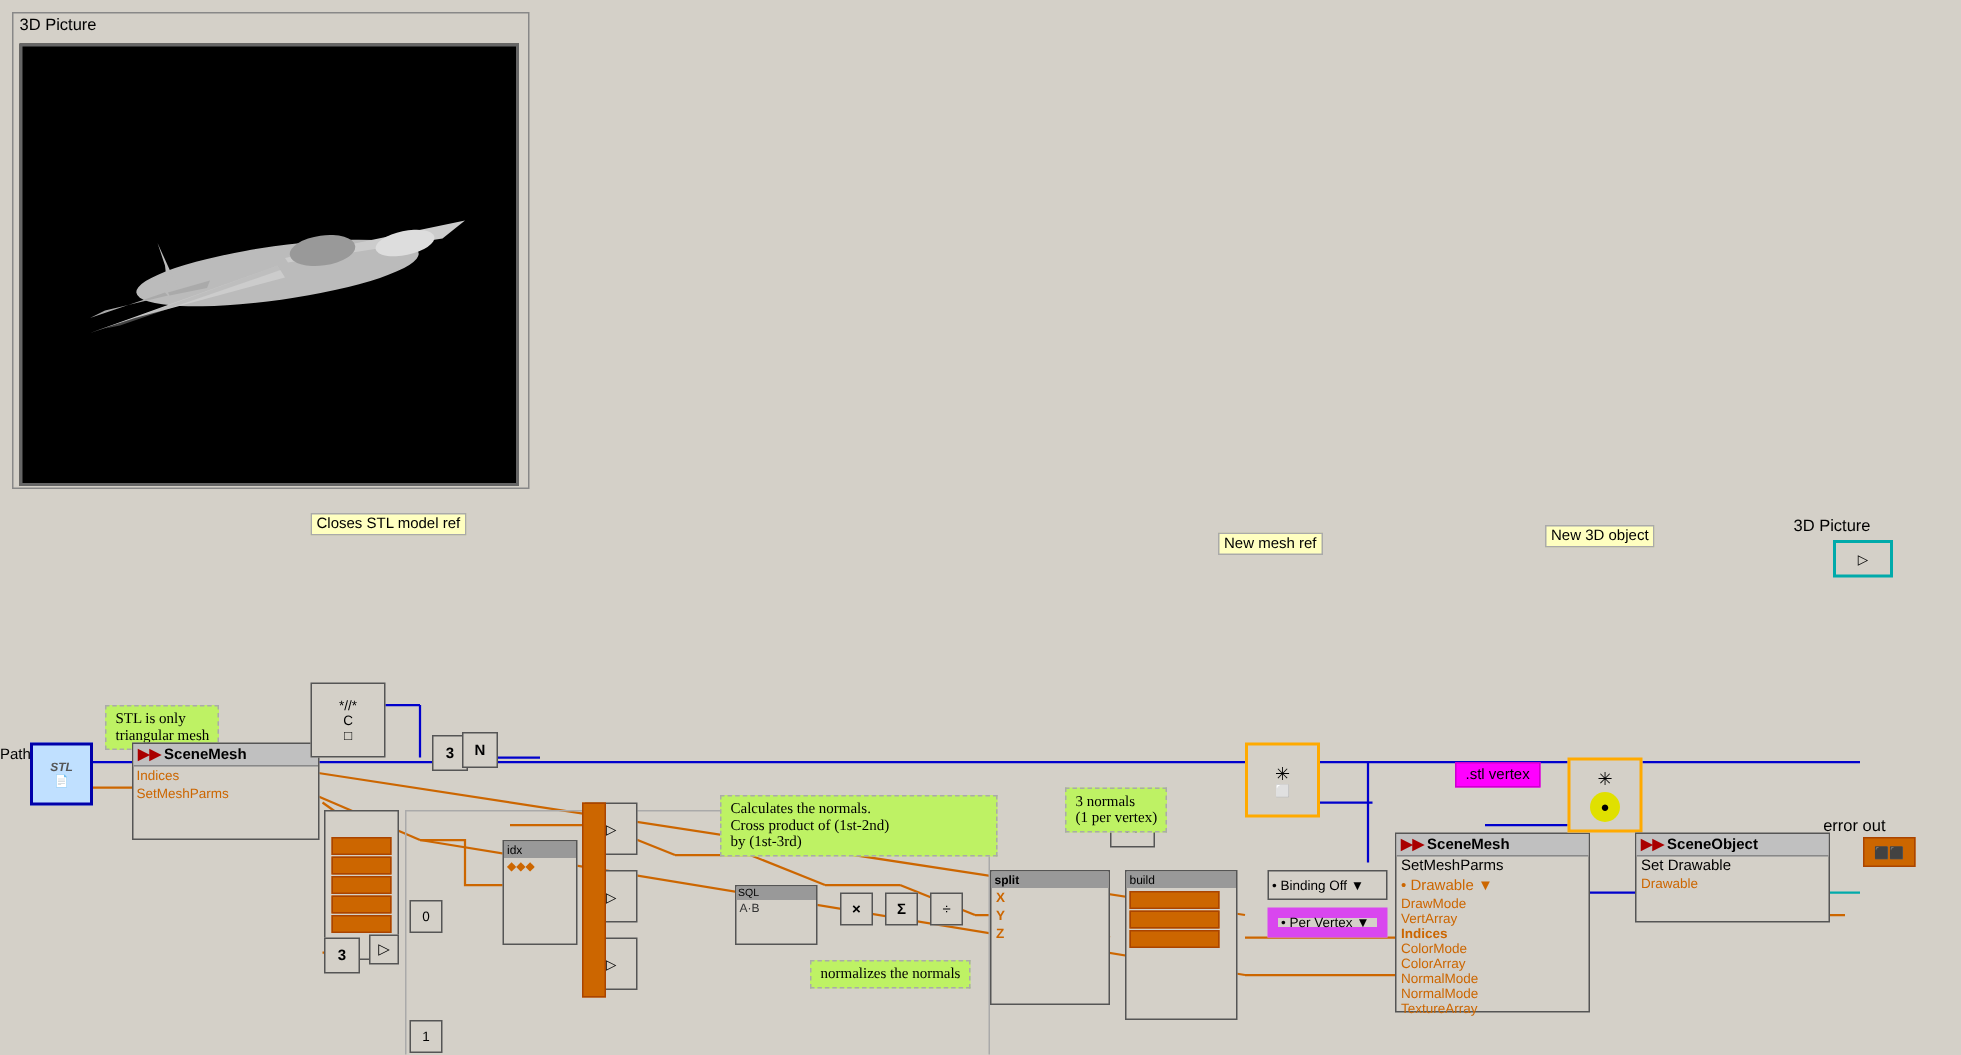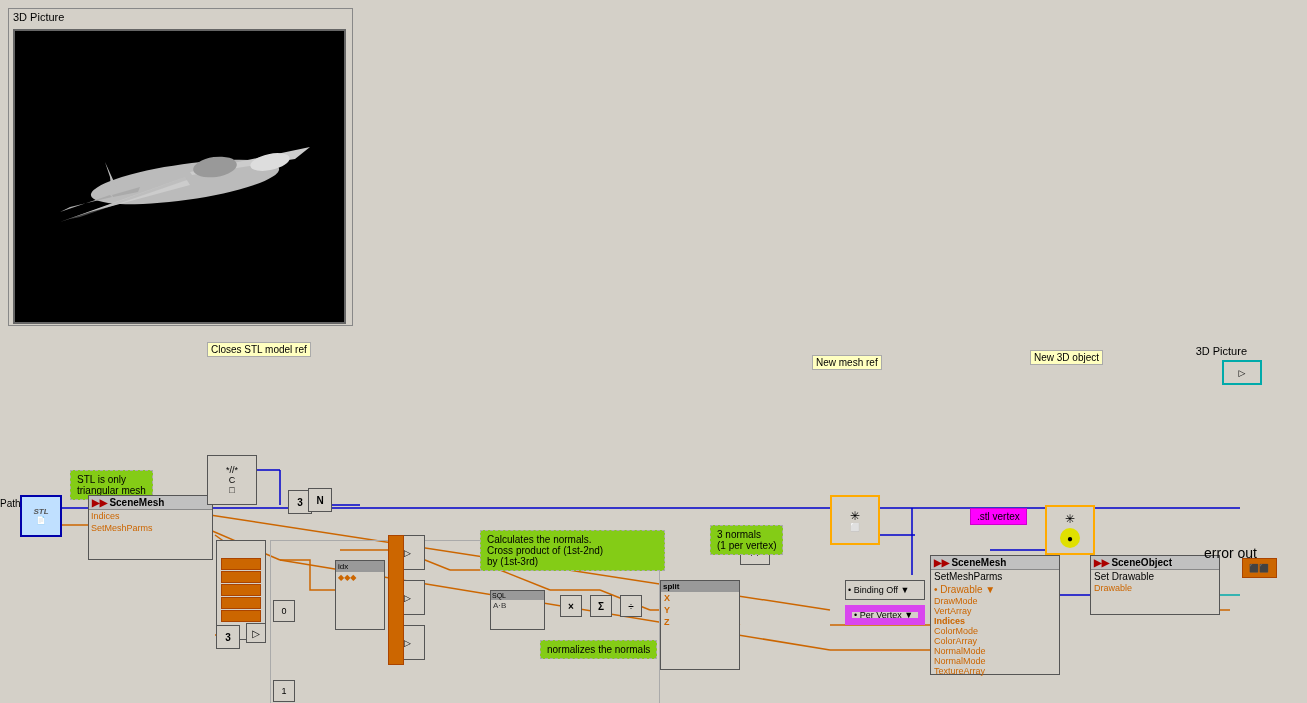--- a/index.html
+++ b/index.html
@@ -61,24 +61,25 @@
       background: #ffffc0;
       border: 1px solid #aaa;
       padding: 1px 3px;
       font-size: 10px;
       white-space: nowrap;
     }
 
     
     .comment-box {
       position: absolute;
-      background: #84cc16;
+      background: #bef264;
       border: 1px dashed #aaa;
       padding: 3px 6px;
       font-size: 10px;
+      font-family: Liberation Serif, serif;
     }
 
     
     .wires-svg {
       position: absolute;
       top: 0;
       left: 0;
       width: 1307px;
       height: 363px;
       pointer-events: none;
@@ -278,20 +279,28 @@
   <div style="position:absolute; left:590px; top:255px; width:22px; height:22px; background:#d4d0c8; border:1px solid #555; display:flex; align-items:center; justify-content:center; font-size:10px; font-weight:bold;">Σ</div>
   <div style="position:absolute; left:620px; top:255px; width:22px; height:22px; background:#d4d0c8; border:1px solid #555; display:flex; align-items:center; justify-content:center; font-size:10px;">÷</div>
 
   <div style="position:absolute; left:660px; top:240px; width:80px; height:90px; background:#d4d0c8; border:1px solid #555;font-weight:bold;">
     <div style="background:#999; font-size:8px; padding:1px 2px;">split</div>
     <div style="font-size:9px; padding:1px 3px; color:#cc6600;">X</div>
     <div style="font-size:9px; padding:1px 3px; color:#cc6600;">Y</div>
     <div style="font-size:9px; padding:1px 3px; color:#cc6600;">Z</div>
   </div>
 
+  <div style="position:absolute; left:750px; top:240px; width:75px; height:100px; background:#d4d0c8; border:1px solid #555;">
+    <div style="background:#999; font-size:8px; padding:1px 2px;">build</div>
+    <div style="display:flex; flex-direction:column; gap:1px; padding:2px;">
+      <div style="width:60px; height:12px; background:#cc6600; border:1px solid #aa4400;"></div>
+      <div style="width:60px; height:12px; background:#cc6600; border:1px solid #aa4400;"></div>
+      <div style="width:60px; height:12px; background:#cc6600; border:1px solid #aa4400;"></div>
+    </div>
+  </div>
 
   <div style="position:absolute; left:740px; top:195px; width:30px; height:30px; background:#d4d0c8; border:1px solid #555; display:flex; align-items:center; justify-content:center; font-size:7px; text-align:center; flex-direction:column;">
     <div>3D</div>
     <div>PT</div>
   </div>
 
   <div class="comment-box" style="left:540px; top:300px;">
     <span>normalizes the normals</span>
   </div>
 
@@ -343,21 +352,21 @@
     <div style="font-size:10px; padding:1px 3px;">Set Drawable</div>
     <div style="font-size:9px; padding:0 3px; color:#cc6600;">Drawable</div>
   </div>
 
   <div class="label-3d-picture" style="right:60px; top:5px;">3D Picture</div>
 
   <div style="position:absolute; right:45px; top:20px; width:40px; height:25px; background:#d4d0c8; border:2px solid #00aaaa; display:flex; align-items:center; justify-content:center; font-size:9px;">
     ▷
   </div>
 
-  <div style="position:absolute; right:50px; top:205px; font-size:14px; color:#000;">error out</div>
+  <div style="position:absolute; right:50px; top:205px; font-size:11px; color:#000;">error out</div>
   <div style="position:absolute; right:30px; top:218px; width:35px; height:20px; background:#cc6600; border:1px solid #aa4400; display:flex; align-items:center; justify-content:center; font-size:8px; color:#fff;">
     ⬛⬛
   </div>
 
   <div style="position:absolute; left:273px; top:340px; width:22px; height:22px; background:#d4d0c8; border:1px solid #555; display:flex; align-items:center; justify-content:center; font-size:9px;">1</div>
 
   <div style="position:absolute; left:388px; top:195px; width:16px; height:130px; background:#cc6600; border:1px solid #aa4400;"></div>
 
 </div>
 

